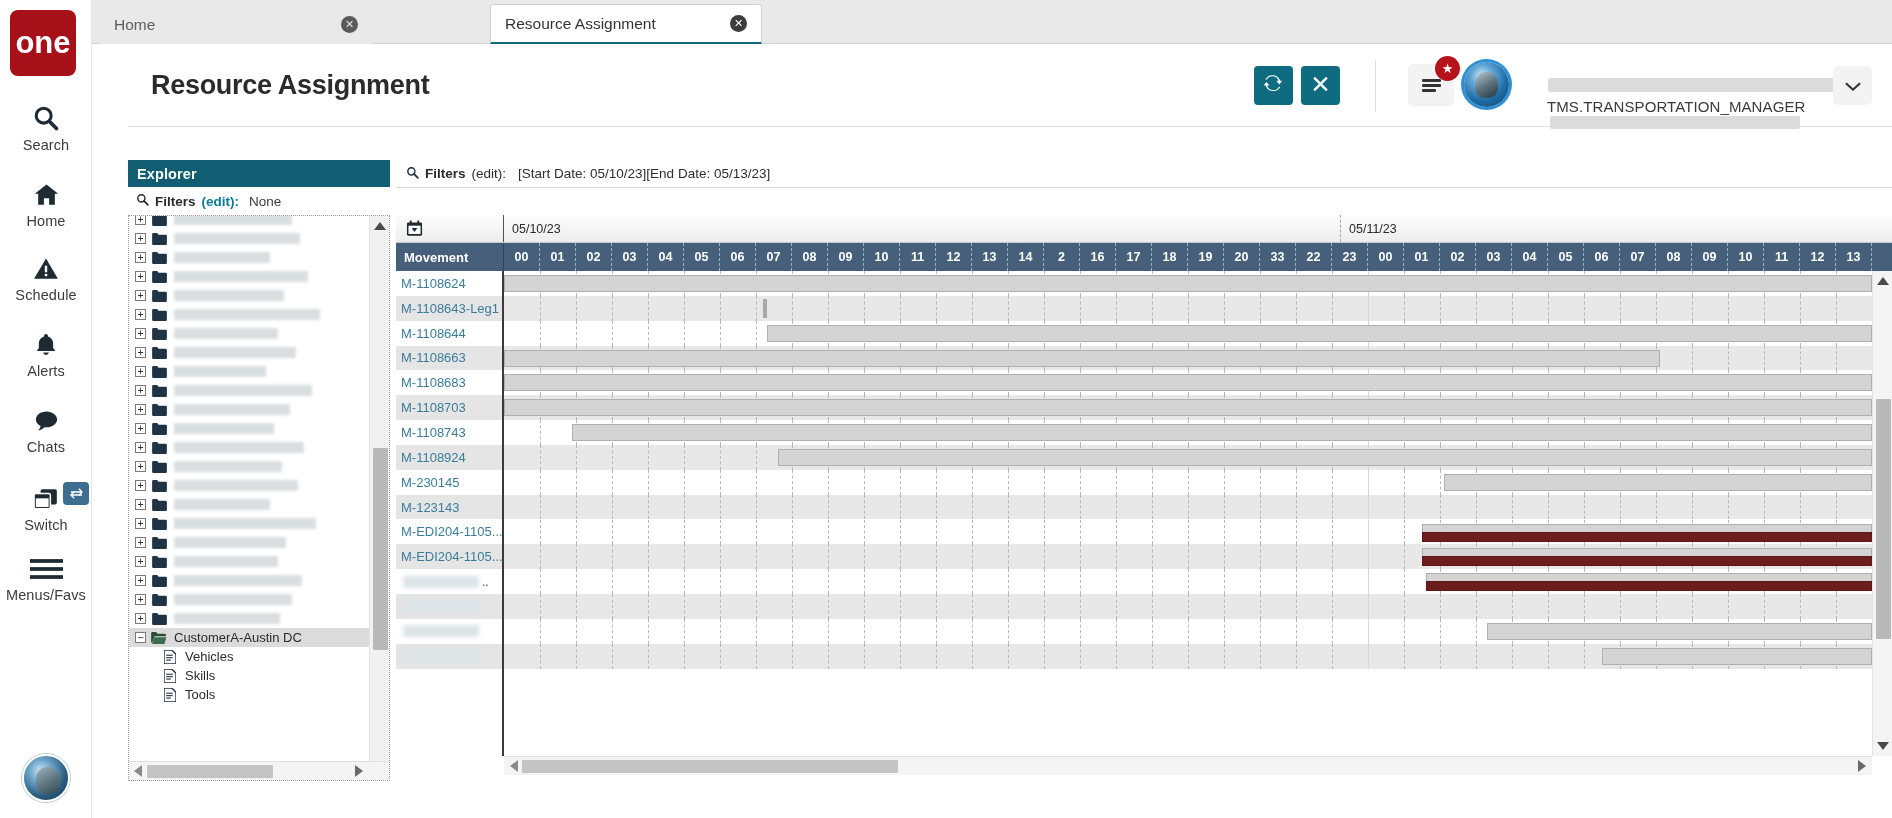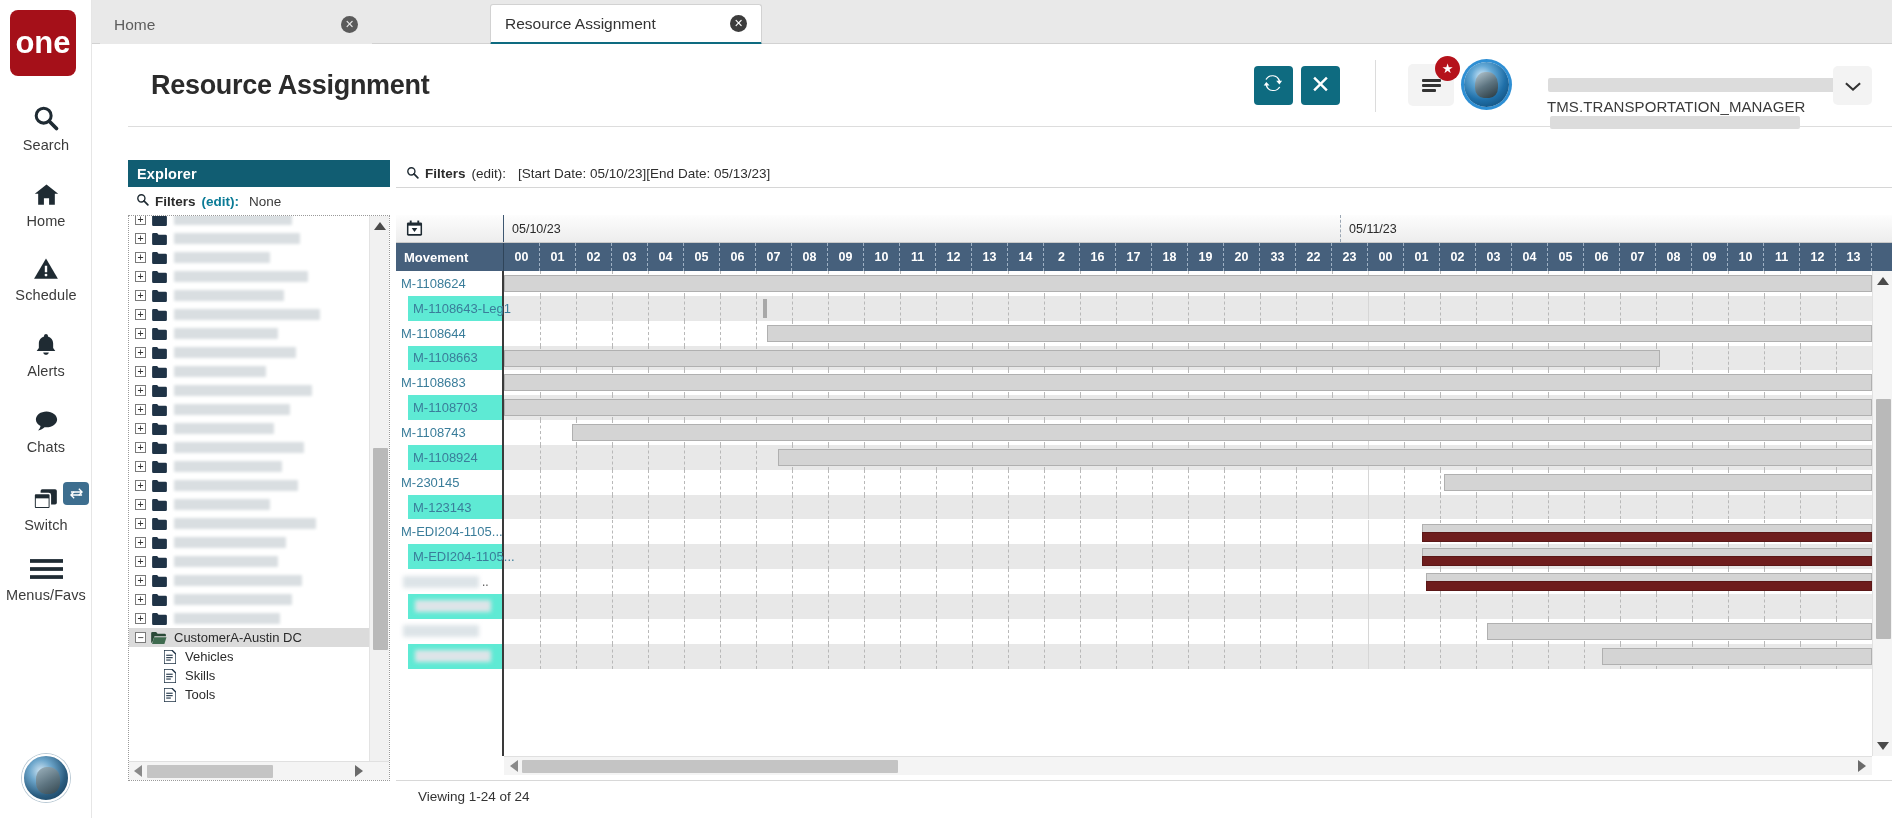--- a/index.html
+++ b/index.html
@@ -201,21 +201,21 @@
 
   .g-body{ position:absolute; left:0; top:56px; right:0; bottom:19px; overflow:hidden; }
   .g-labelcol{
     position:absolute; left:0; top:0; width:108px; bottom:0; background:#ffffff;
     border-right:2px solid #3a3a3a; z-index:3;
   }
   .g-labelcol .lrow{
     height:24.85px; display:flex; align-items:center; padding-left:5px;
     font-size:13px; color:#3a7d9a; cursor:pointer; white-space:nowrap;
   }
-  .g-labelcol .lrow.alt{ background:#5eead4;margin-left:12px; }
+  .g-labelcol .lrow.alt{ background:#e5e5e5; }
   .lredact{ height:12px; width:76px; background:#dde4e8; border-radius:1px; filter:blur(2.2px); margin-left:2px; }
   .ldots{ color:#555; font-size:12px; margin-left:3px; }
 
   .g-plot{
     position:absolute; left:108px; top:0; right:20px; bottom:0; overflow:hidden; background:#ffffff;
   }
   .p-row{ position:absolute; left:0; right:0; height:24.85px; }
   .p-row.alt{ background:#e8e8e8; }
   .gridline{ position:absolute; top:0; bottom:0; width:1px; border-left:1px dashed #b8b8b8; }
   .gridline.solid{ border-left:1px solid #d6d6d6; }
@@ -1442,18 +1442,15 @@
           <span class="tri-l"></span>
         </div>
       <div class="g-hscroll">
         <div class="hthumb" style="margin-left:18px;width:376px"></div>
       </div>
       <div class="g-hscroll-right">
           <span class="tri-r"></span>
         </div>
     </div>
 
-    <div class="statusbar">
-      <span>Viewing 1-24 of 24</span>
-    </div>
   </div>
 
 </div>
 
 </body></html>

